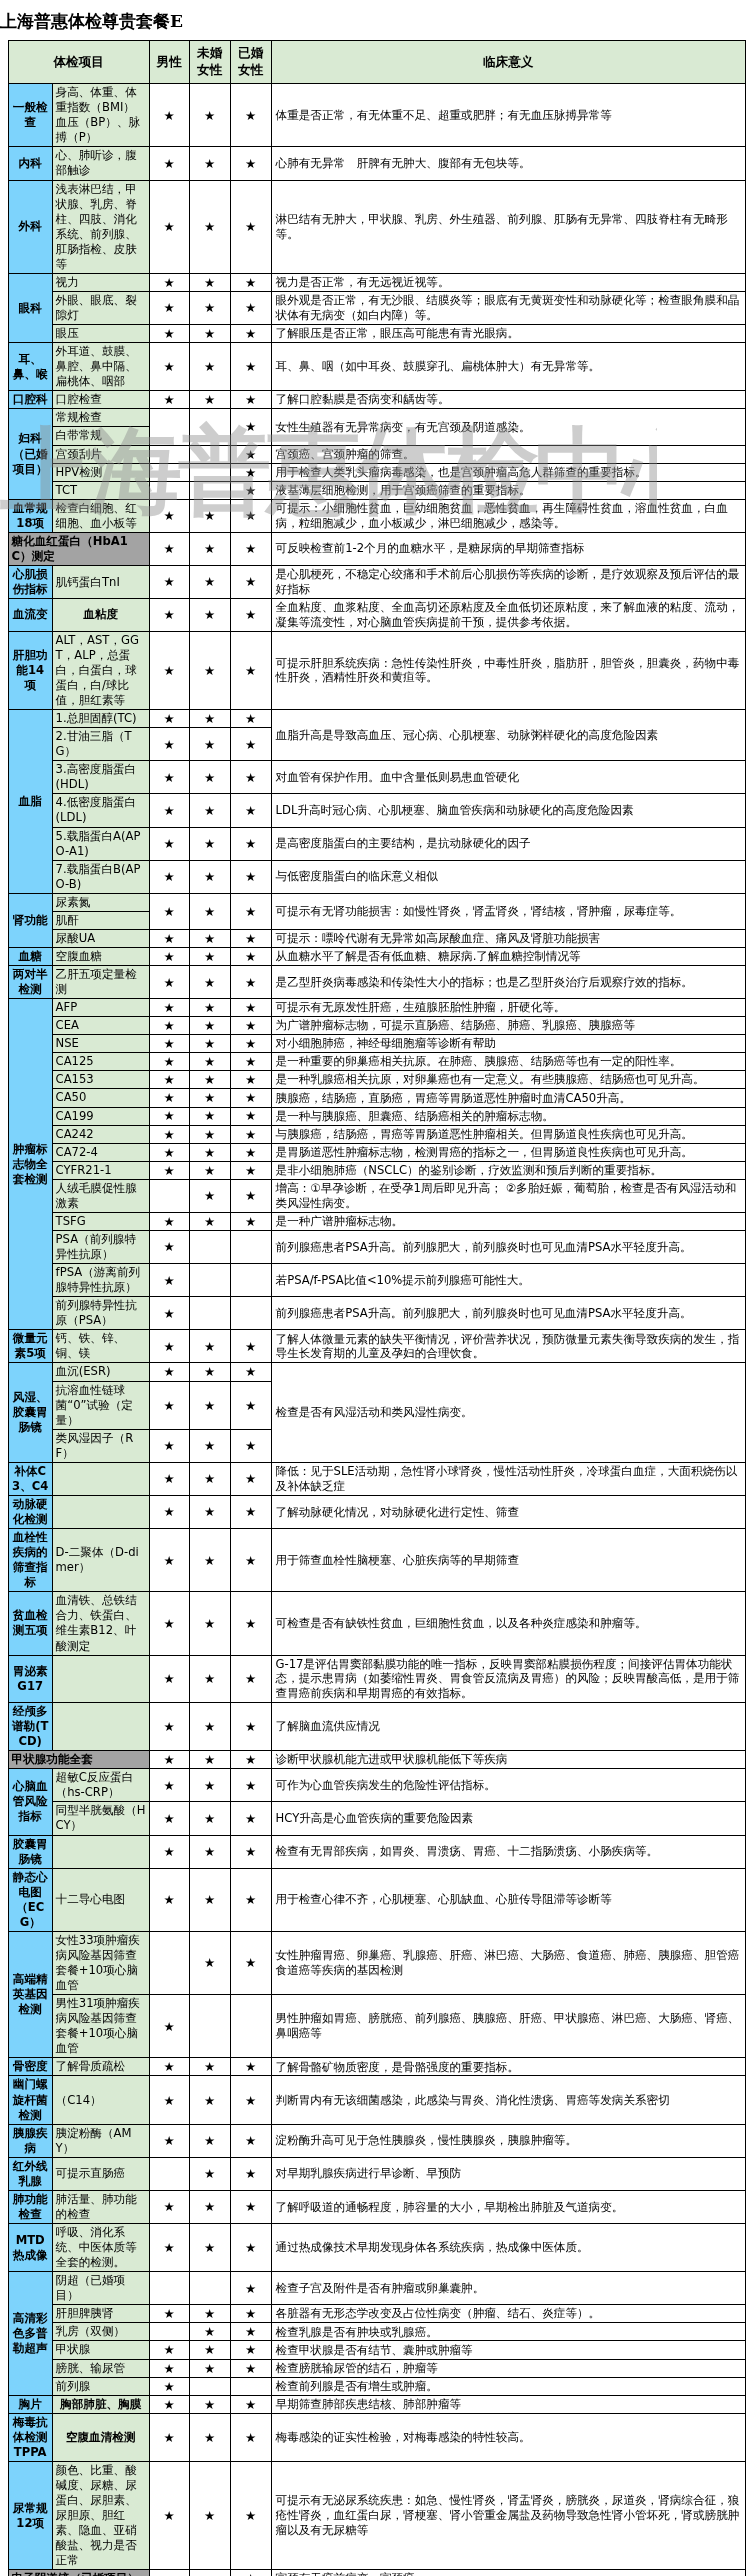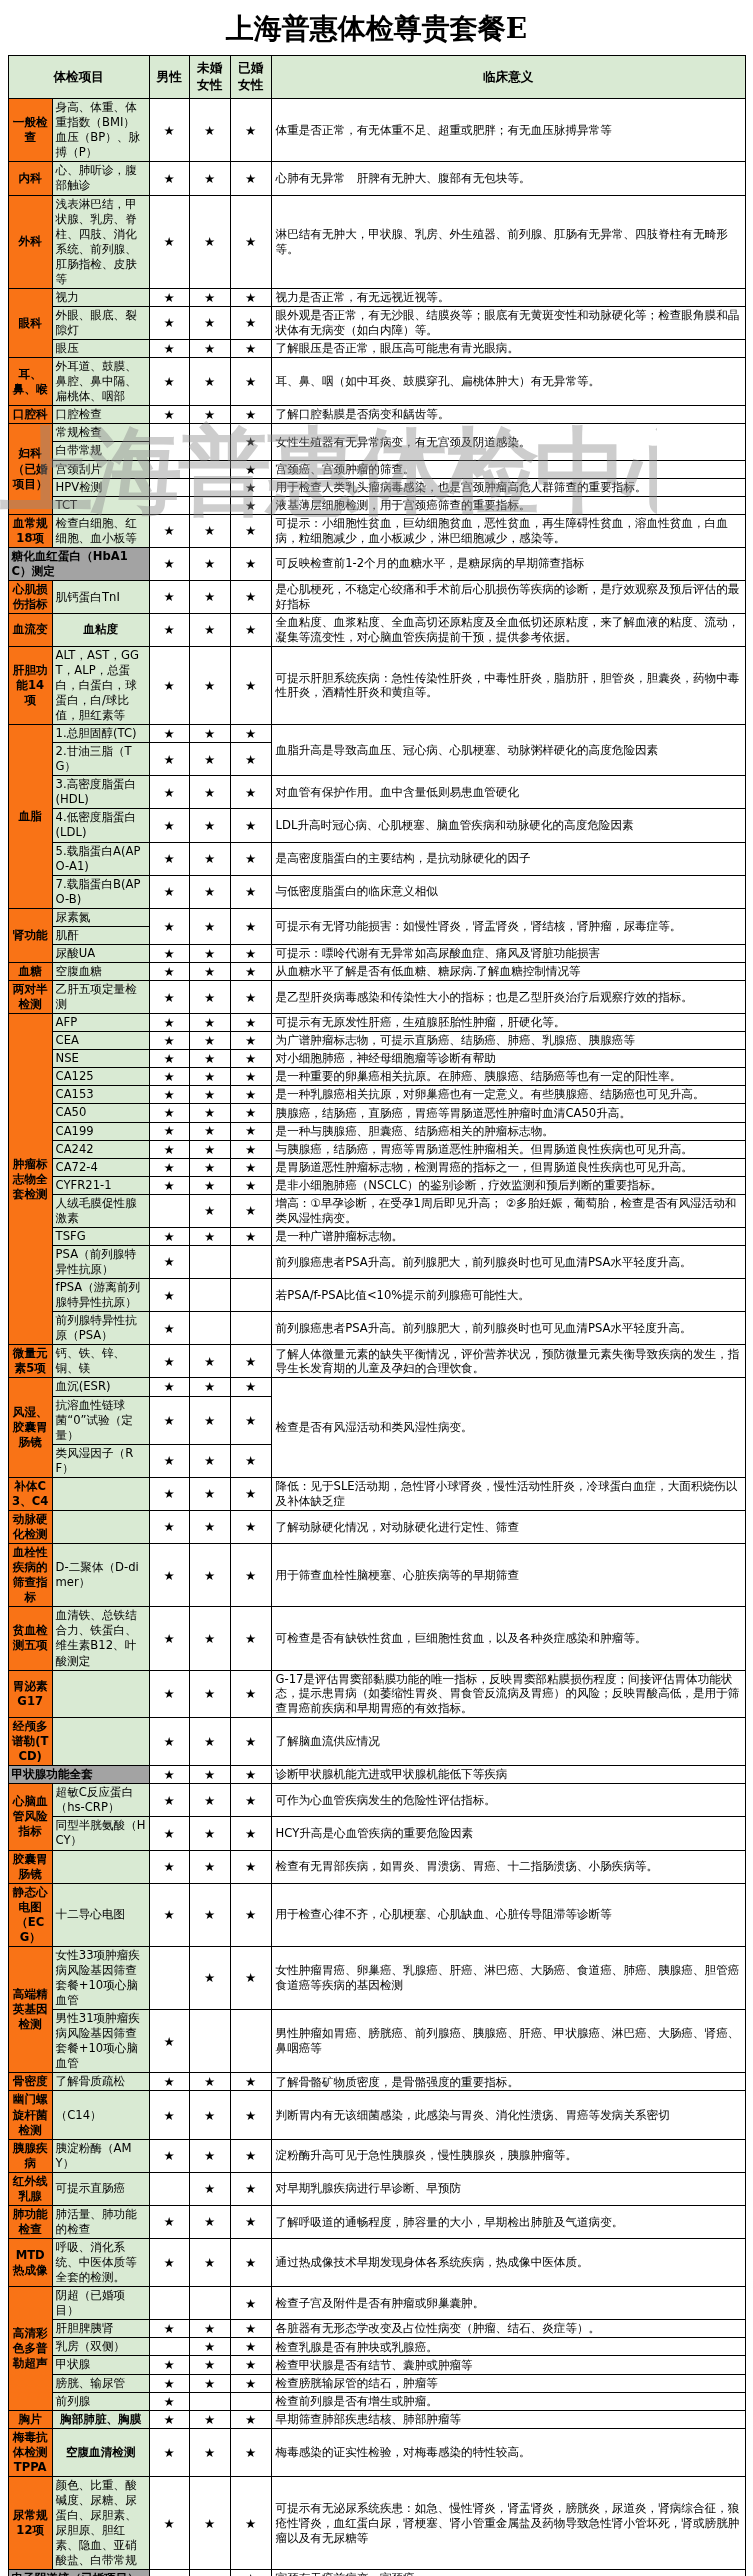--- a/index.html
+++ b/index.html
@@ -3,22 +3,21 @@
 <meta charset="utf-8">
 <style>
   html, body {
     margin: 0; padding: 0;
     background: #ffffff;
     width: 753px;
     font-family: "DejaVu Sans", "Liberation Sans", sans-serif;
   }
   body { min-height: 2576px; position: relative; }
   .page-title {
-    text-align: center;
-    font-size: 28px;
+    font-size: 17px;
     font-weight: bold;
     font-family: "DejaVu Serif", "Liberation Serif", serif;
     padding: 9.7px 0 7.7px 0;
     margin: 0;
     color: #000;
   }
   table.exam-table {
     border-collapse: collapse;
     margin-left: 7.7px;
     width: 738px;
@@ -32,21 +31,21 @@
     word-break: break-all;
   }
   .exam-table th {
     background: #d9ead3;
     font-size: 12.6px;
     font-weight: bold;
     padding: 3.9px 1.9px;
     text-align: center;
   }
   td.cat-cell {
-    background: #f97316;
+    background: #7dd3fc;
     font-weight: bold;
     text-align: center;
     font-size: 11.6px;
     padding: 1px 1.9px;
     line-height: 1.3;
   }
   td.section-span-cell {
     background: #a3a3a3;
     font-weight: bold;
     text-align: left;
@@ -665,21 +664,21 @@
       <tr>
         <td rowspan="1" class="cat-cell">梅毒抗体检测 TPPA</td>
         <td class="item-cell center">空腹血清检测</td>
         <td class="star-cell">★</td>
         <td class="star-cell">★</td>
         <td class="star-cell">★</td>
         <td class="sig-cell">梅毒感染的证实性检验，对梅毒感染的特性较高。</td>
       </tr>
       <tr>
         <td rowspan="1" class="cat-cell">尿常规12项</td>
-        <td class="item-cell">颜色、比重、酸碱度、尿糖、尿蛋白、尿胆素、尿胆原、胆红素、隐血、亚硝酸盐、白带常规</td>
+        <td class="item-cell">颜色、比重、酸碱度、尿糖、尿蛋白、尿胆素、尿胆原、胆红素、隐血、亚硝酸盐、视力是否正常</td>
         <td class="star-cell">★</td>
         <td class="star-cell">★</td>
         <td class="star-cell">★</td>
         <td class="sig-cell">可提示有无泌尿系统疾患：如急、慢性肾炎，肾盂肾炎，膀胱炎，尿道炎，肾病综合征，狼疮性肾炎，血红蛋白尿，肾梗塞、肾小管重金属盐及药物导致急性肾小管坏死，肾或膀胱肿瘤以及有无尿糖等</td>
       </tr>
       <tr>
         <td rowspan="1" class="section-span-cell" colspan="2">电子阴道镜（已婚项目）</td>
         <td class="star-cell"></td>
         <td class="star-cell"></td>
         <td class="star-cell">★</td>

